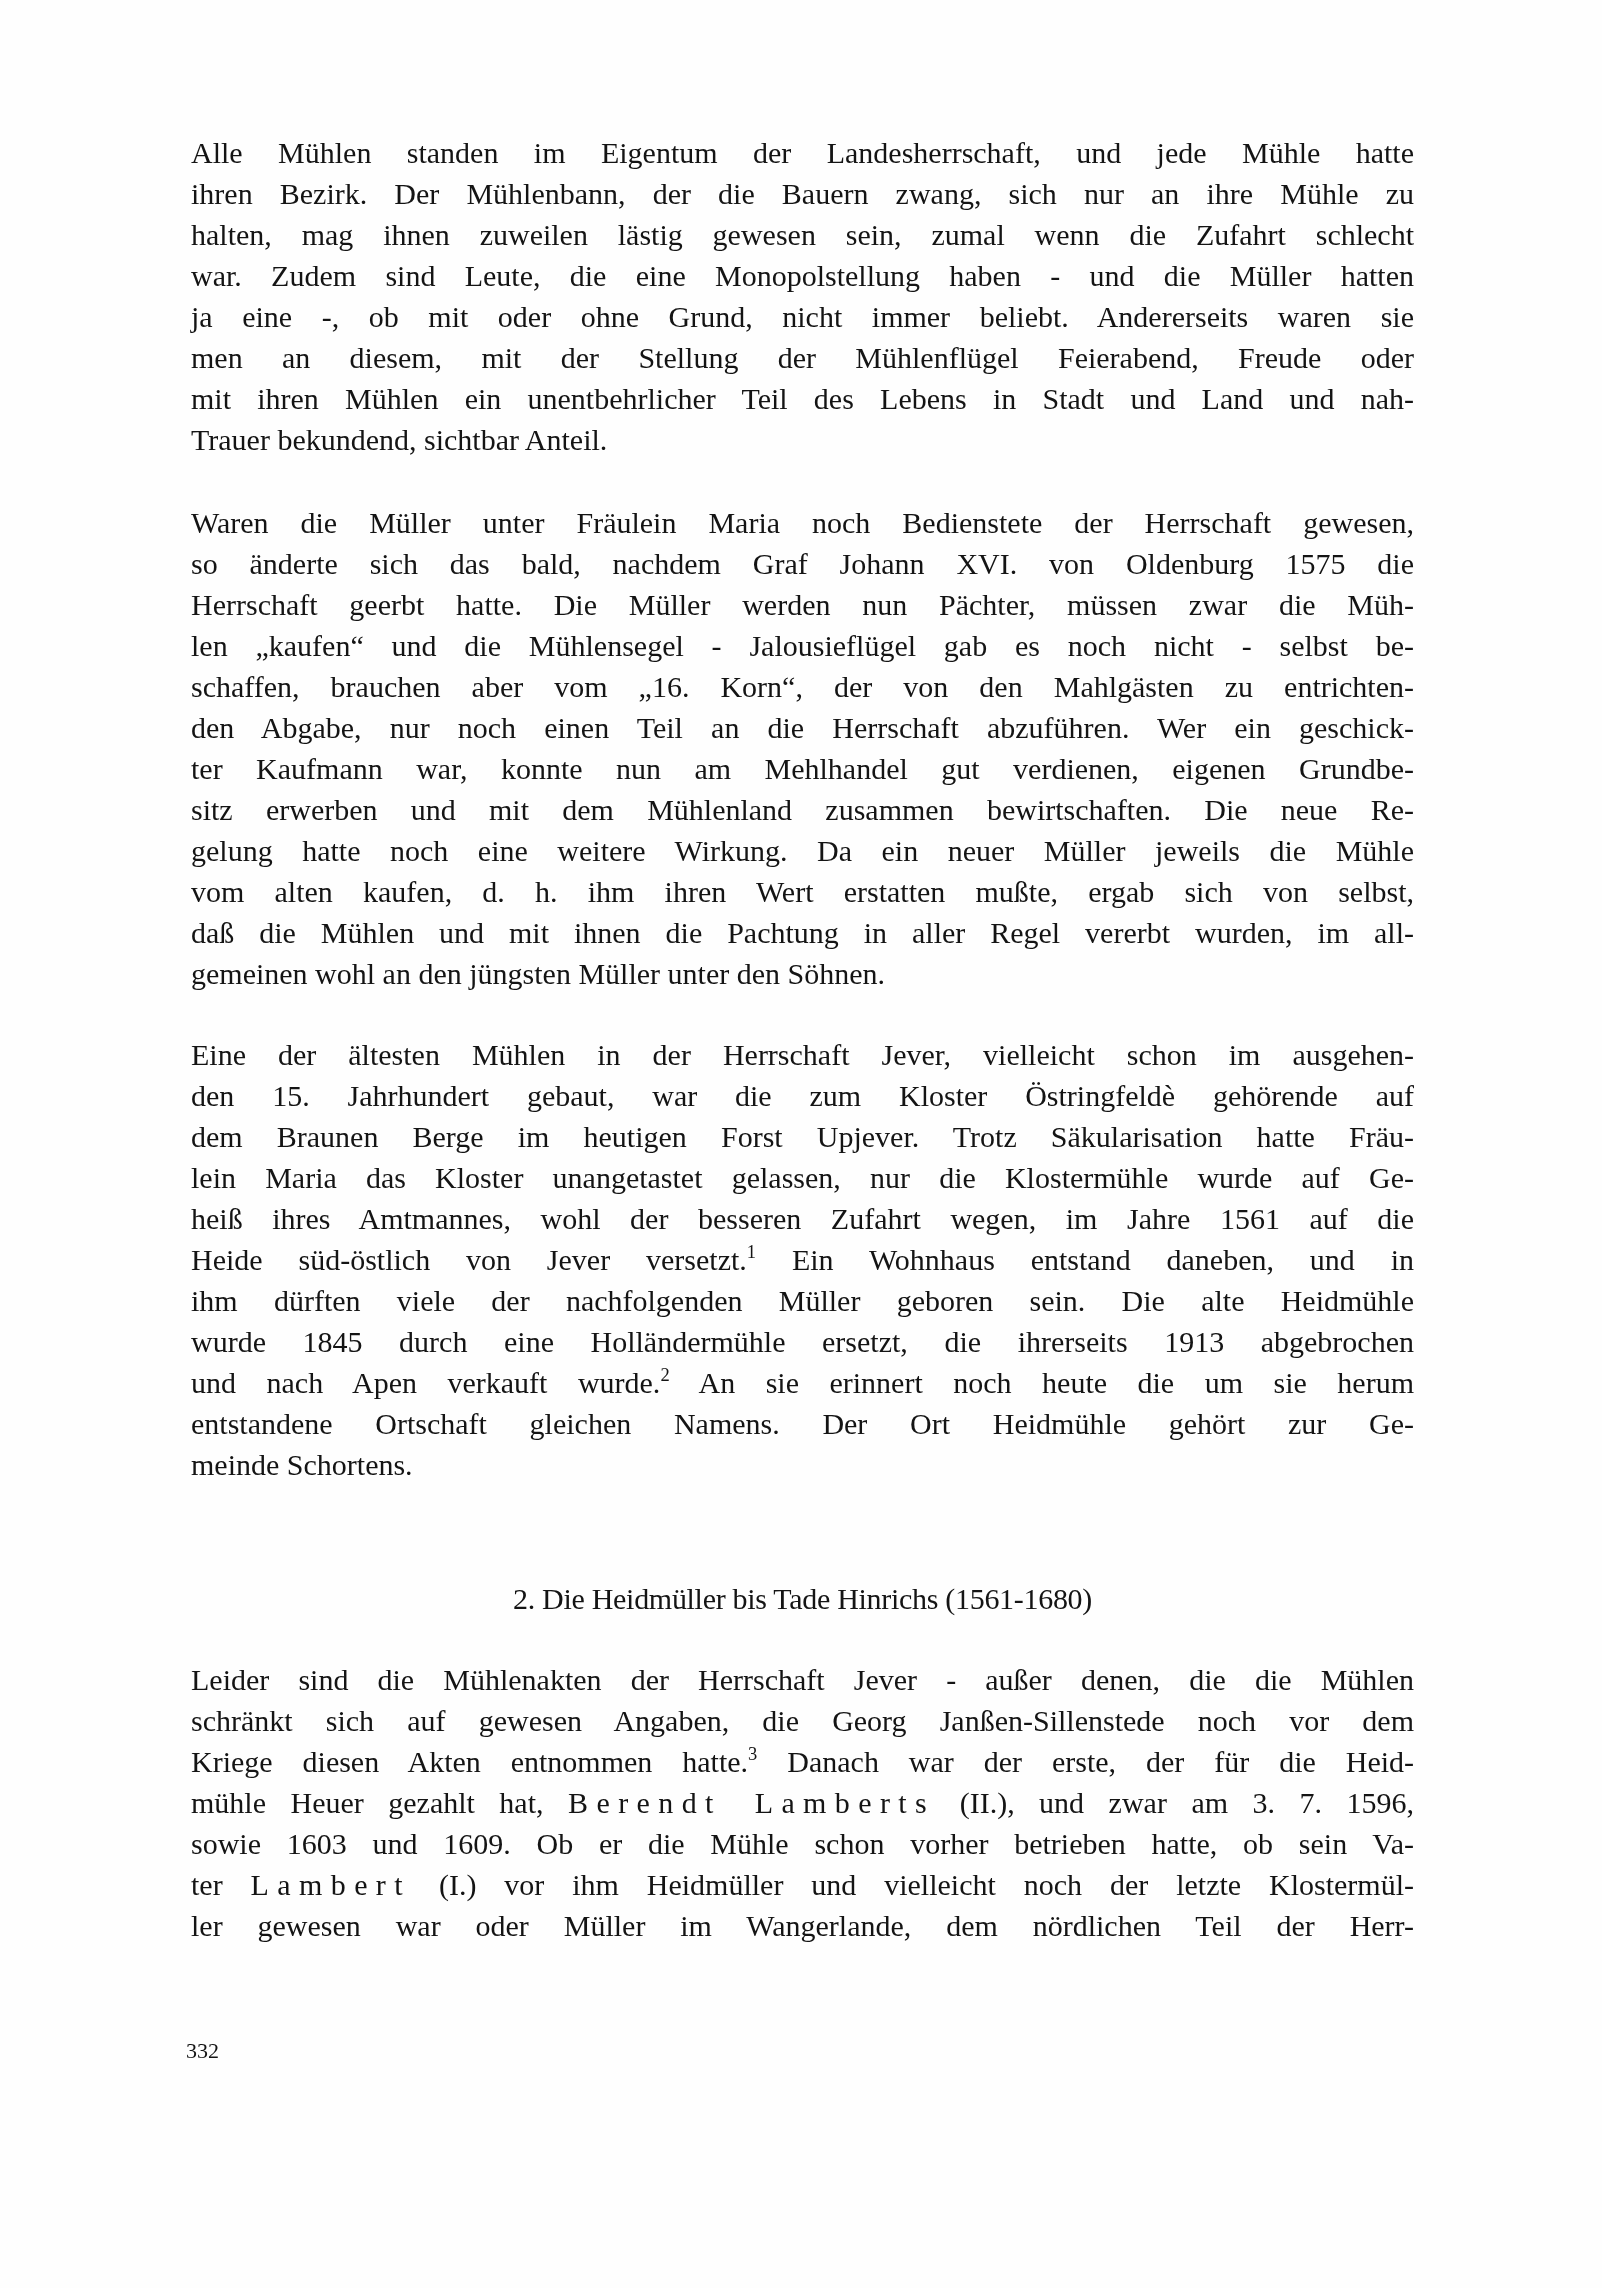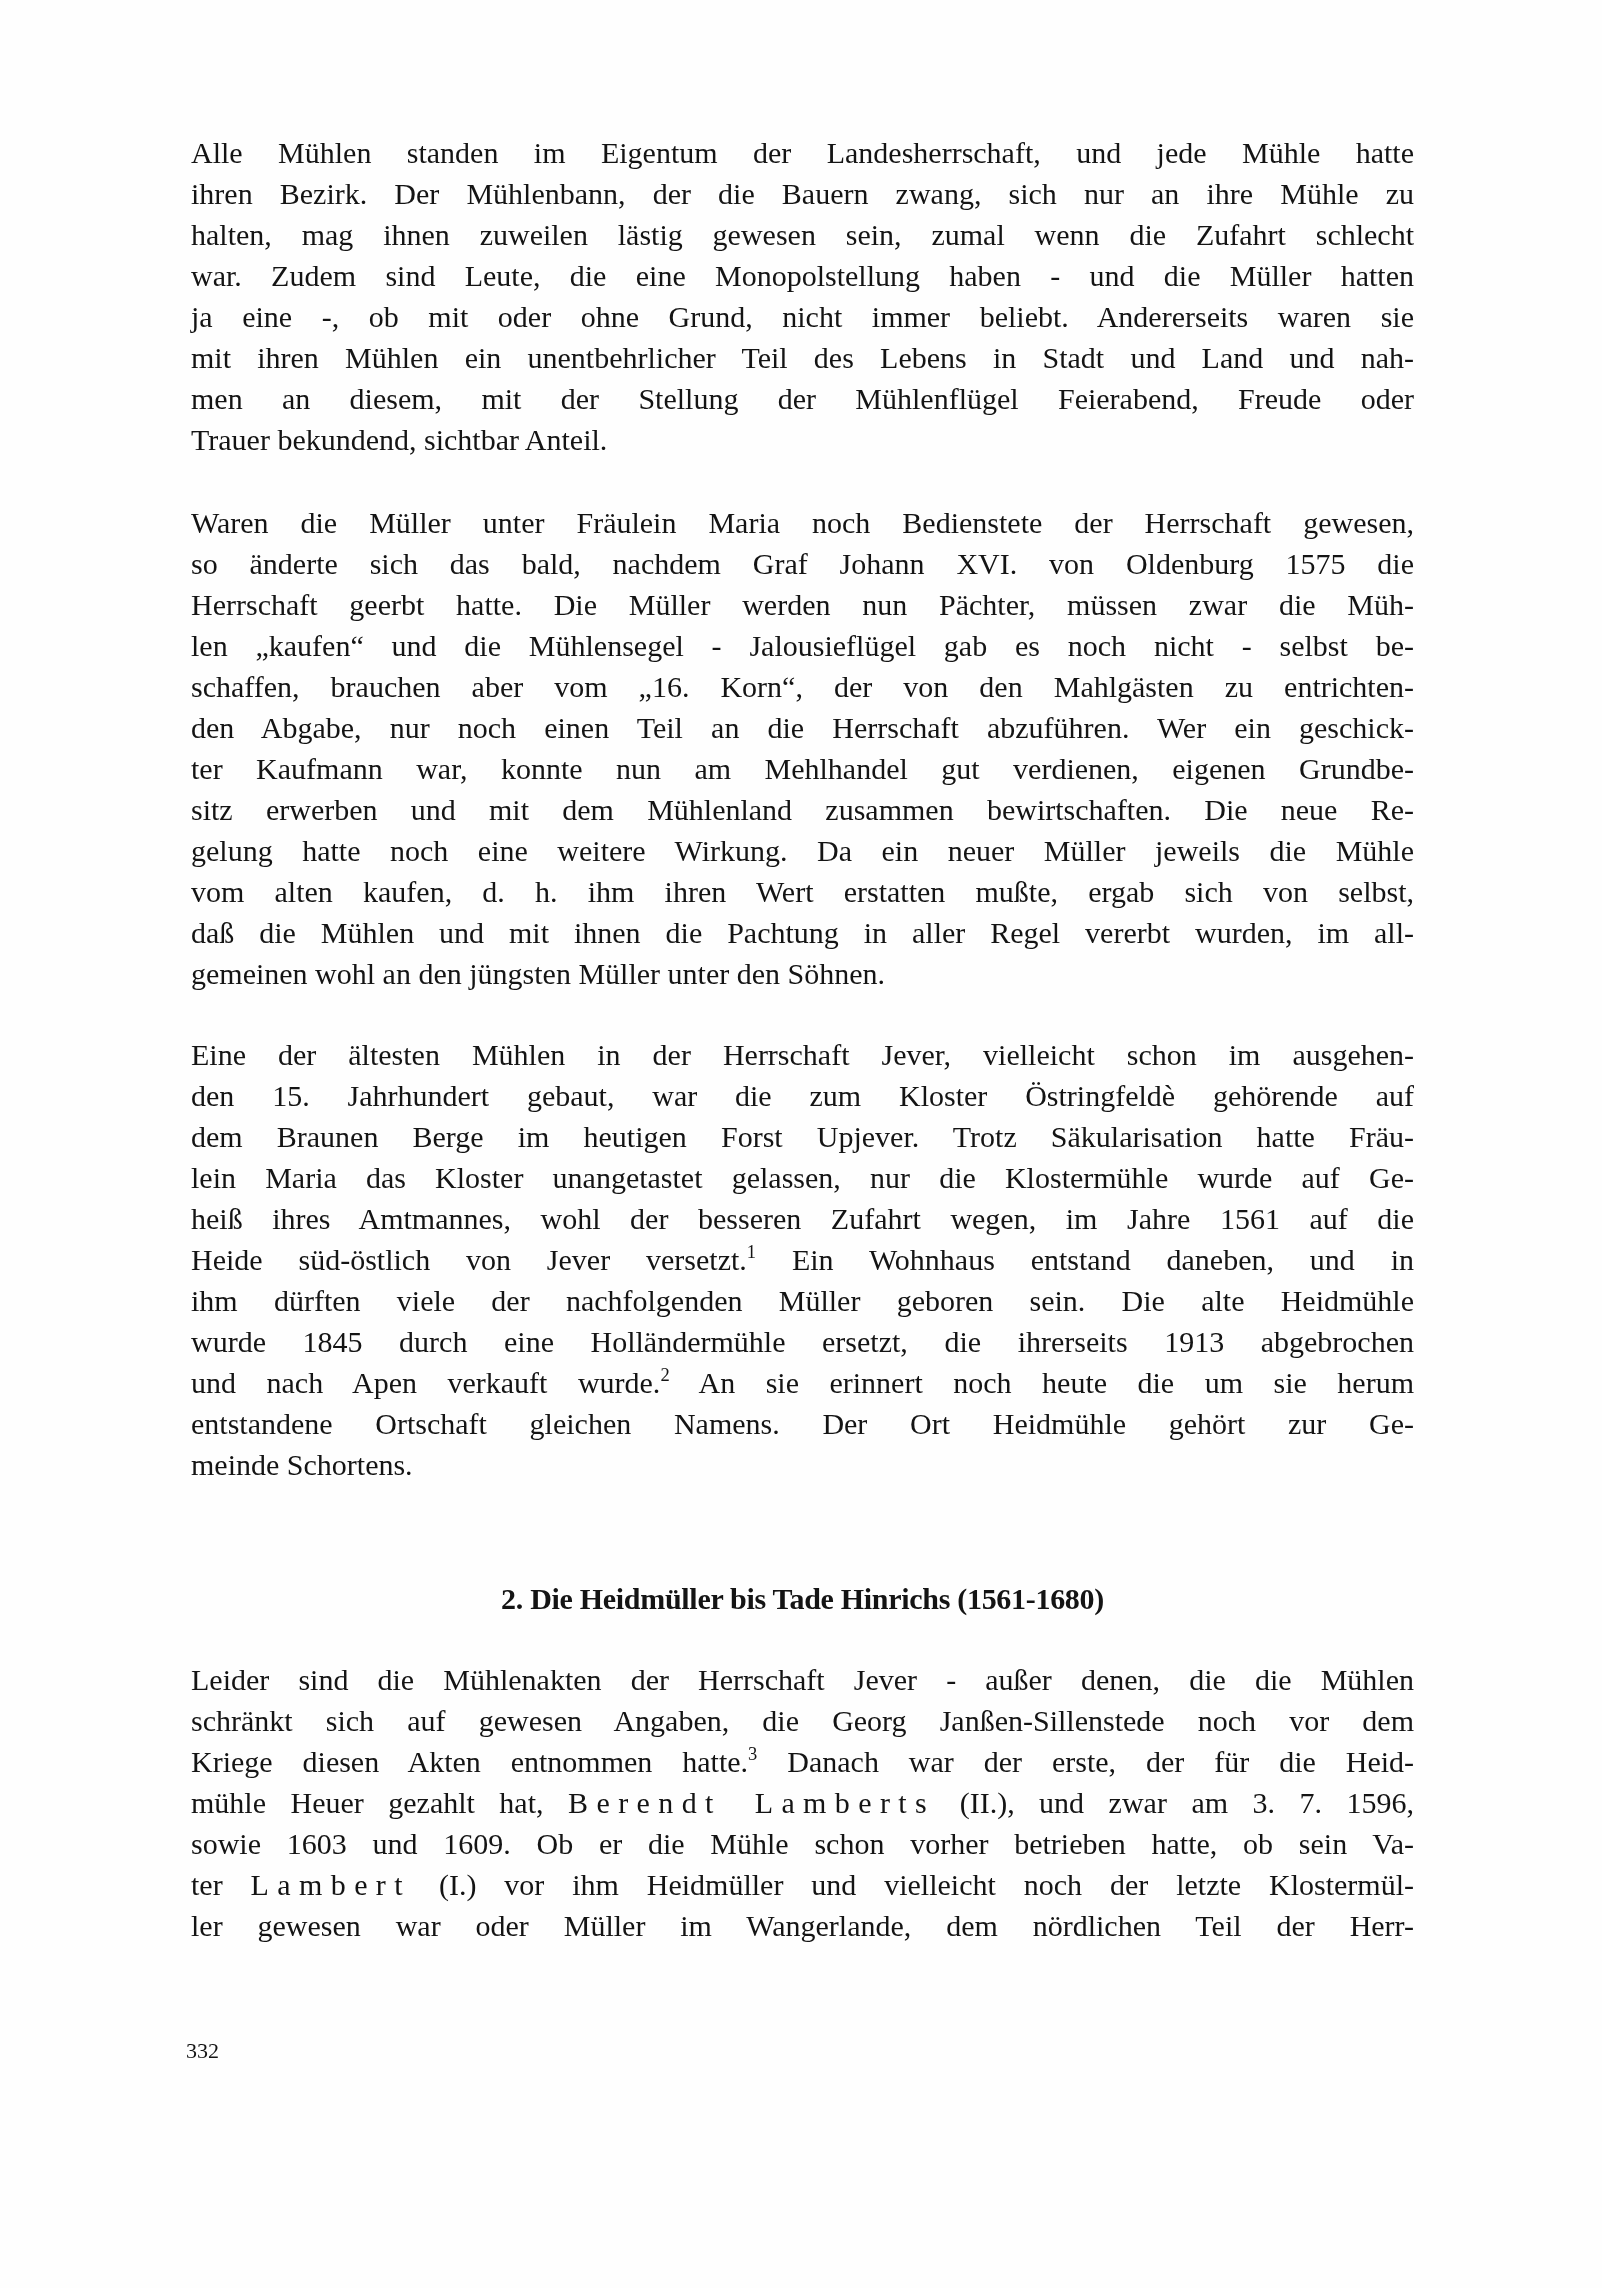--- a/index.html
+++ b/index.html
@@ -12,38 +12,38 @@
   .line {
     display: block; height: 41px; line-height: 41px; font-size: 30px;
     white-space: nowrap; text-align: justify; text-align-last: justify;
     overflow: visible;
   }
   .line.last { text-align: left; text-align-last: left; }
   .sp { letter-spacing: 0.28em; }
   sup { font-size: 18.5px; line-height: 0; vertical-align: 12px; }
   .heading {
     position: absolute; left: 191px; width: 1223px; top: 1578px; height: 41px;
-    line-height: 41px; font-size: 30px; font-weight: bold; text-align: center;
+    line-height: 41px; font-size: 30px; font-weight: normal; text-align: center;
     letter-spacing: -0.3px;
   }
   .pagenum { position: absolute; left: 186px; top: 2030px; font-size: 22px; line-height: 41px; }
 </style>
 </head>
 <body>
 
 <div class="page">
 
   <div class="para" style="top:132px">
     <span class="line">Alle Mühlen standen im Eigentum der Landesherrschaft, und jede Mühle hatte</span>
     <span class="line">ihren Bezirk. Der Mühlenbann, der die Bauern zwang, sich nur an ihre Mühle zu</span>
     <span class="line">halten, mag ihnen zuweilen lästig gewesen sein, zumal wenn die Zufahrt schlecht</span>
     <span class="line">war. Zudem sind Leute, die eine Monopolstellung haben - und die Müller hatten</span>
     <span class="line">ja eine -, ob mit oder ohne Grund, nicht immer beliebt. Andererseits waren sie</span>
+    <span class="line">men an diesem, mit der Stellung der Mühlenflügel Feierabend, Freude oder</span>
     <span class="line">mit ihren Mühlen ein unentbehrlicher Teil des Lebens in Stadt und Land und nah-</span>
-    <span class="line">men an diesem, mit der Stellung der Mühlenflügel Feierabend, Freude oder</span>
     <span class="line last">Trauer bekundend, sichtbar Anteil.</span>
   </div>
 
   <div class="para" style="top:502px">
     <span class="line">Waren die Müller unter Fräulein Maria noch Bedienstete der Herrschaft gewesen,</span>
     <span class="line">so änderte sich das bald, nachdem Graf Johann XVI. von Oldenburg 1575 die</span>
     <span class="line">Herrschaft geerbt hatte. Die Müller werden nun Pächter, müssen zwar die Müh-</span>
     <span class="line">len „kaufen“ und die Mühlensegel - Jalousieflügel gab es noch nicht - selbst be-</span>
     <span class="line">schaffen, brauchen aber vom „16. Korn“, der von den Mahlgästen zu entrichten-</span>
     <span class="line">den Abgabe, nur noch einen Teil an die Herrschaft abzuführen. Wer ein geschick-</span>

